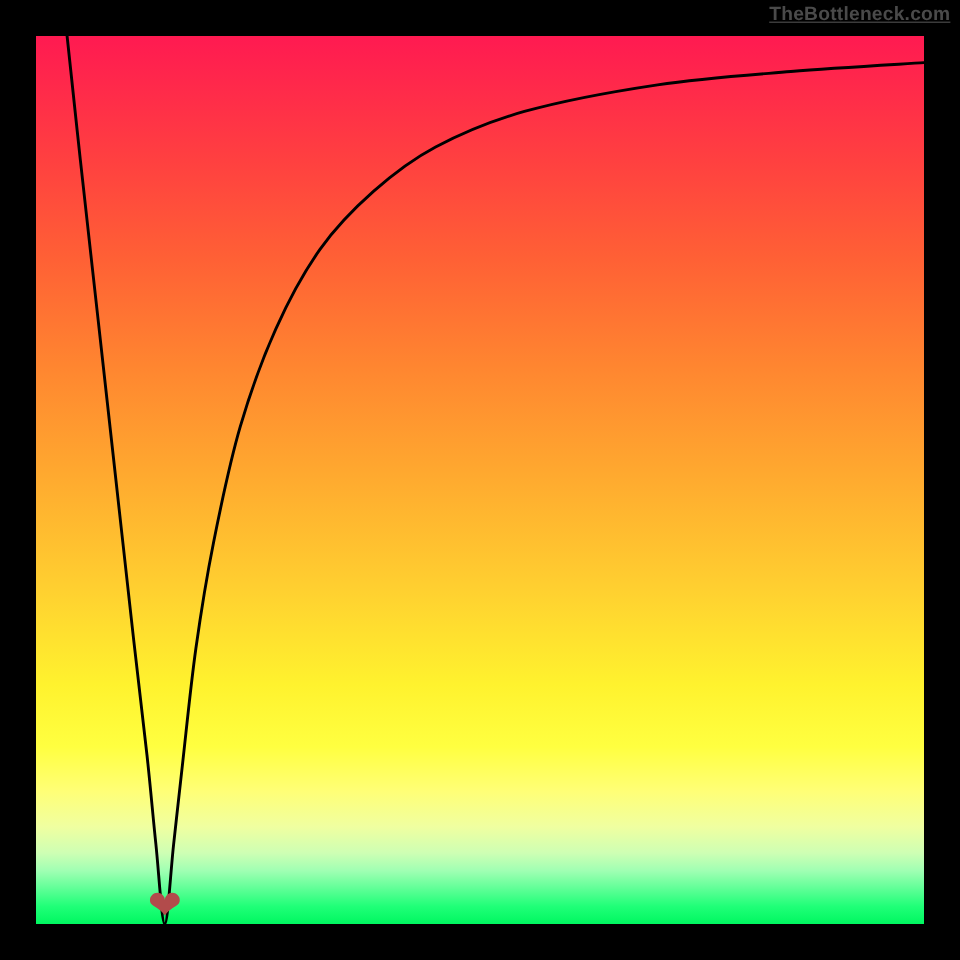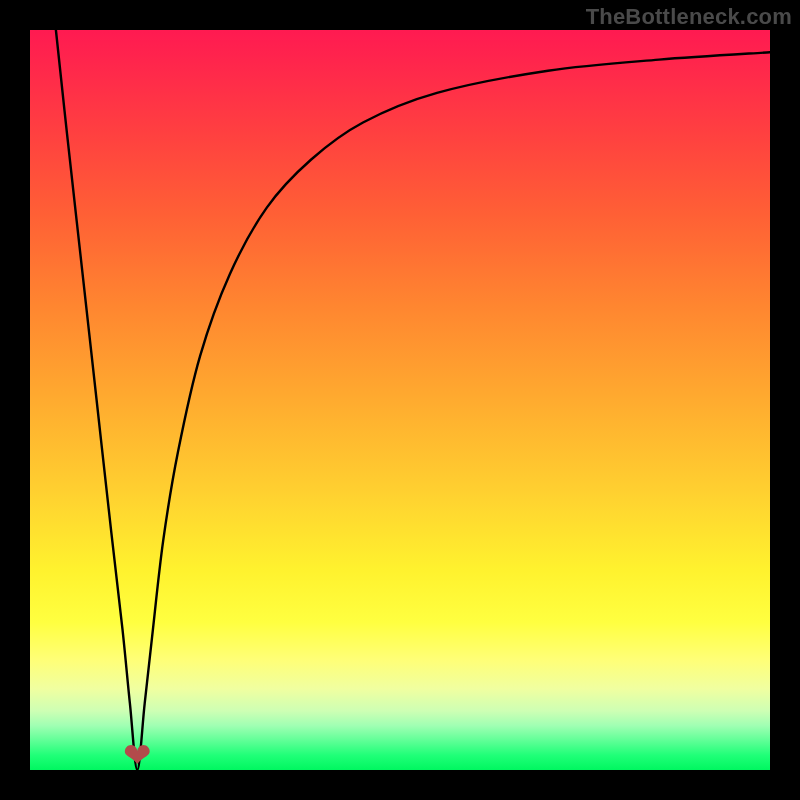--- a/index.html
+++ b/index.html
@@ -39,24 +39,25 @@
       #60ff97 96%,
       #20ff78 98%,
       #00f760 100%
     );
   }
   .source-label {
     position: absolute;
     top: 4px;
     right: 8px;
     font-family: Arial, Helvetica, sans-serif;
-    font-size: 22px;
+    font-size: 16px;
     font-weight: 600;
     color: #4a4a4a;
     letter-spacing: 0.2px;
+    text-decoration: underline;
   }
   .curve-svg {
     position: absolute;
     left: 30px;
     top: 30px;
     width: 740px;
     height: 740px;
     overflow: visible;
   }
   .curve {

